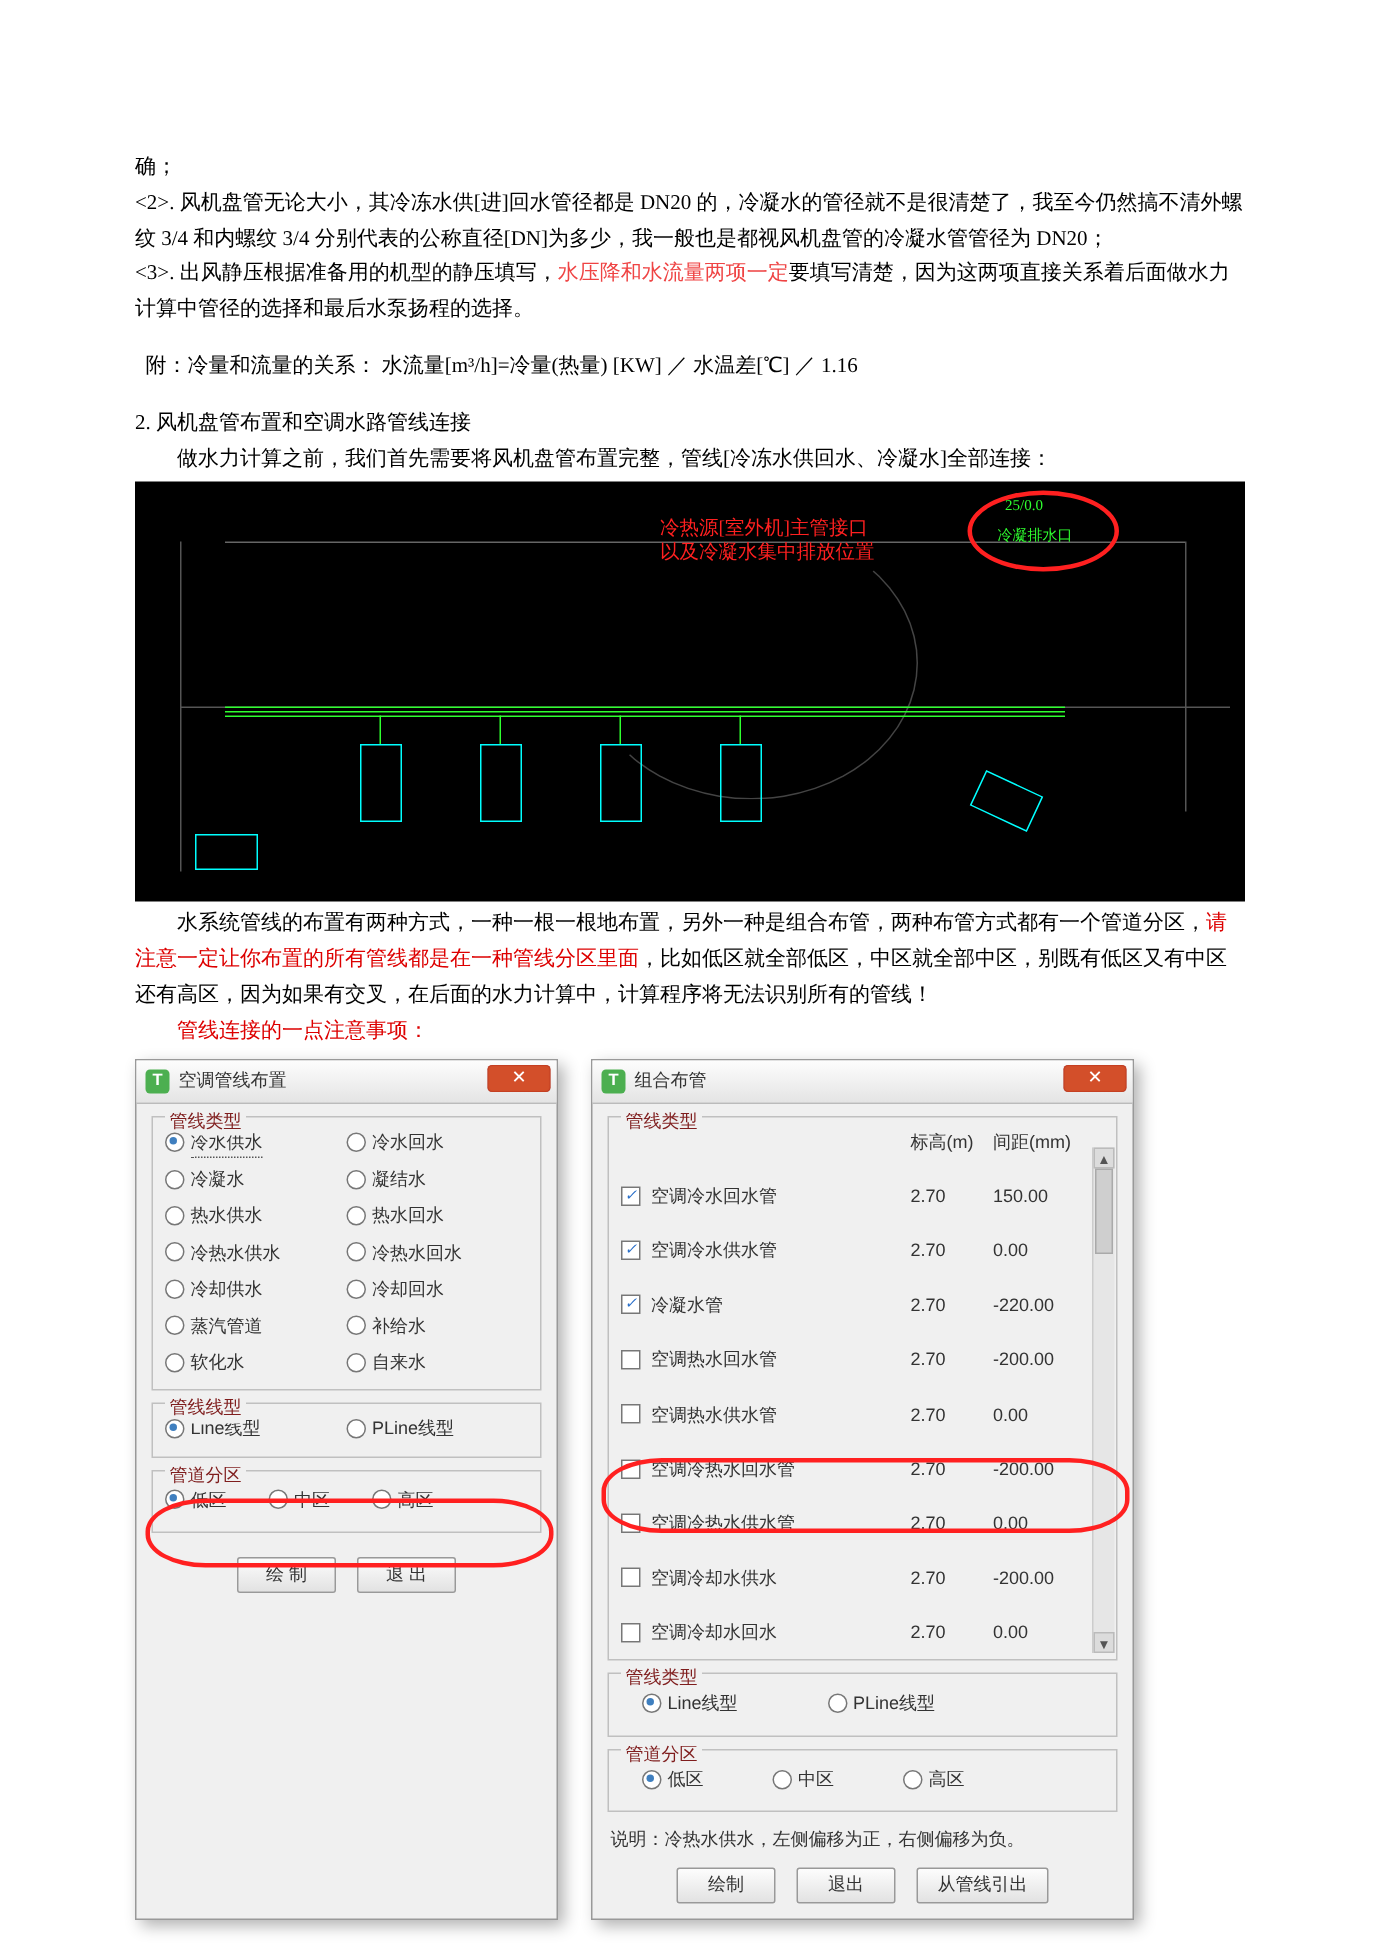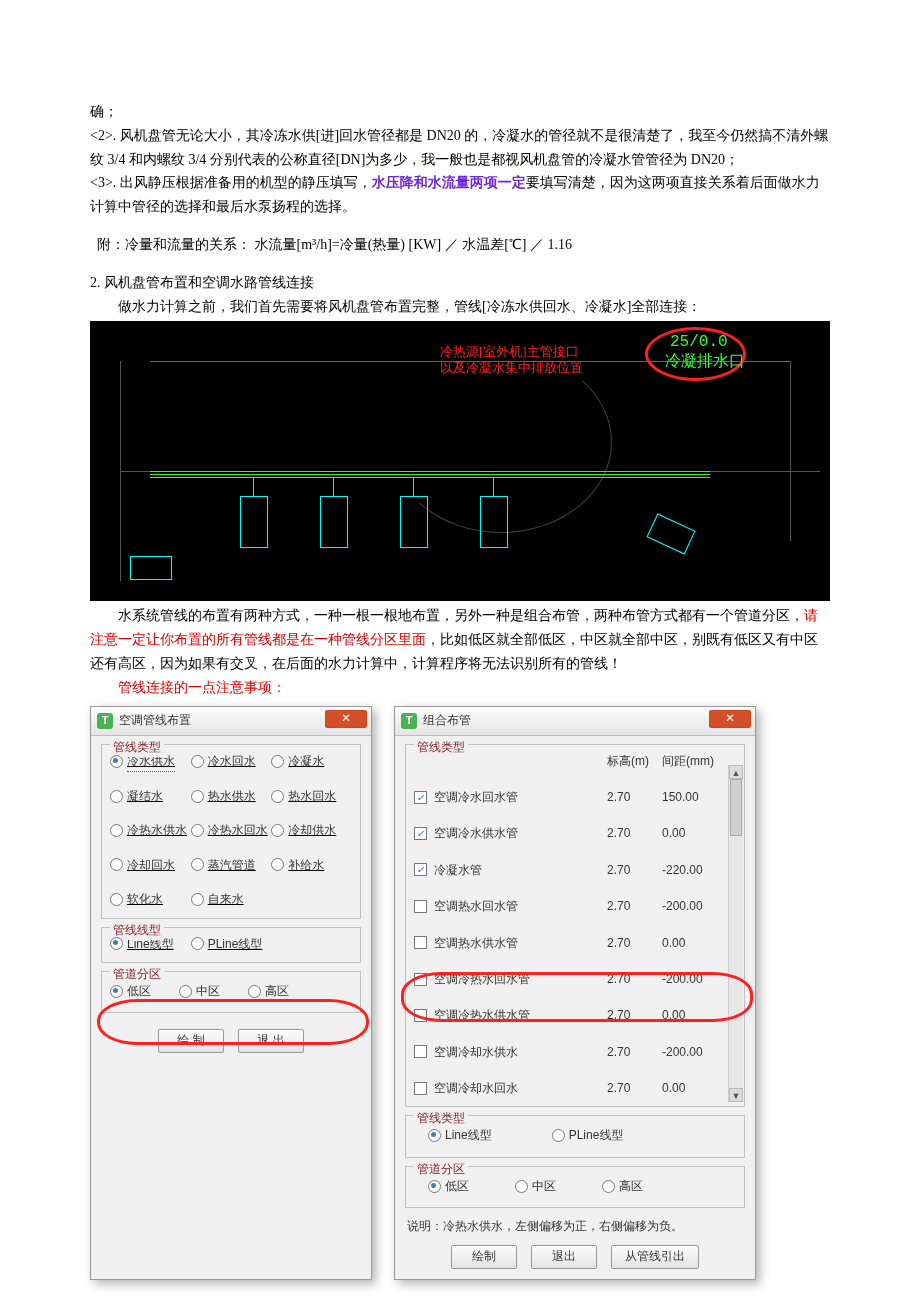--- a/index.html
+++ b/index.html
@@ -10,35 +10,35 @@
     font-size: 14px;
     line-height: 1.7;
     color: #000;
   }
   .page {
     width: 920px;
     margin: 0 auto;
     padding: 100px 90px 40px 90px;
     box-sizing: border-box;
   }
-  .red-bold { color: #6d28d9; font-weight: bold; }
+  .red-bold { color: #ef4444; font-weight: normal; }
   .red { color: #d00; }
   .indent { text-indent: 2em; }
 
   .cad-img {
     width: 740px;
     height: 280px;
     background: #000;
     position: relative;
     margin: 3px 0;
     overflow: hidden;
   }
   .cad-text { position: absolute; font-family: "SimSun", serif; }
   .cad-red { color: #ff2020; font-size: 13px; }
-  .cad-green { color: #2fff2f; font-size: 16px; font-family: Liberation Mono, monospace; }
+  .cad-green { color: #2fff2f; font-size: 10px; }
   .cad-circle { position:absolute; border: 2px solid #ff2020; border-radius:50%; }
   .cad-pipe { position:absolute; background:#2fff2f; height:1px; }
   .cad-vert { position:absolute; background:#2fff2f; width:1px; }
   .cad-box { position:absolute; border:1px solid #0ff; }
   .cad-wall { position:absolute; background:#555; }
 
   .dialogs-row { display:flex; gap:22px; margin-top:6px; }
   .win {
     width: 280px;
     background: #f0f0f0;
@@ -70,21 +70,21 @@
   }
   .fieldset {
     margin:8px 10px; border:1px solid #c0c0c0; padding:6px 8px 8px 8px;
     position:relative;
   }
   .fieldset .legend {
     position:absolute; top:-8px; left:8px; background:#f0f0f0;
     padding:0 3px; color:#7f1d1d;
   }
   .radio-row { display:flex; align-items:center; margin:3px 0; }
-  .radio-grid2 { display:grid; grid-template-columns: 1fr 1fr 1fr; row-gap:14px;text-decoration:underline; }
+  .radio-grid2 { display:grid; grid-template-columns: 1fr 1fr; row-gap:4px; }
   .radio { display:inline-flex; align-items:center; gap:4px; color:#333; }
   .radio i {
     width:11px;height:11px;border:1px solid #777;border-radius:50%;
     display:inline-block;background:#fff;position:relative;
   }
   .radio.selected i::after{
     content:"";position:absolute;left:2px;top:2px;width:5px;height:5px;
     background:#3f7fbf;border-radius:50%;
   }
   .radio.selected .lbl.dotted { border-bottom:1px dotted #555; }

